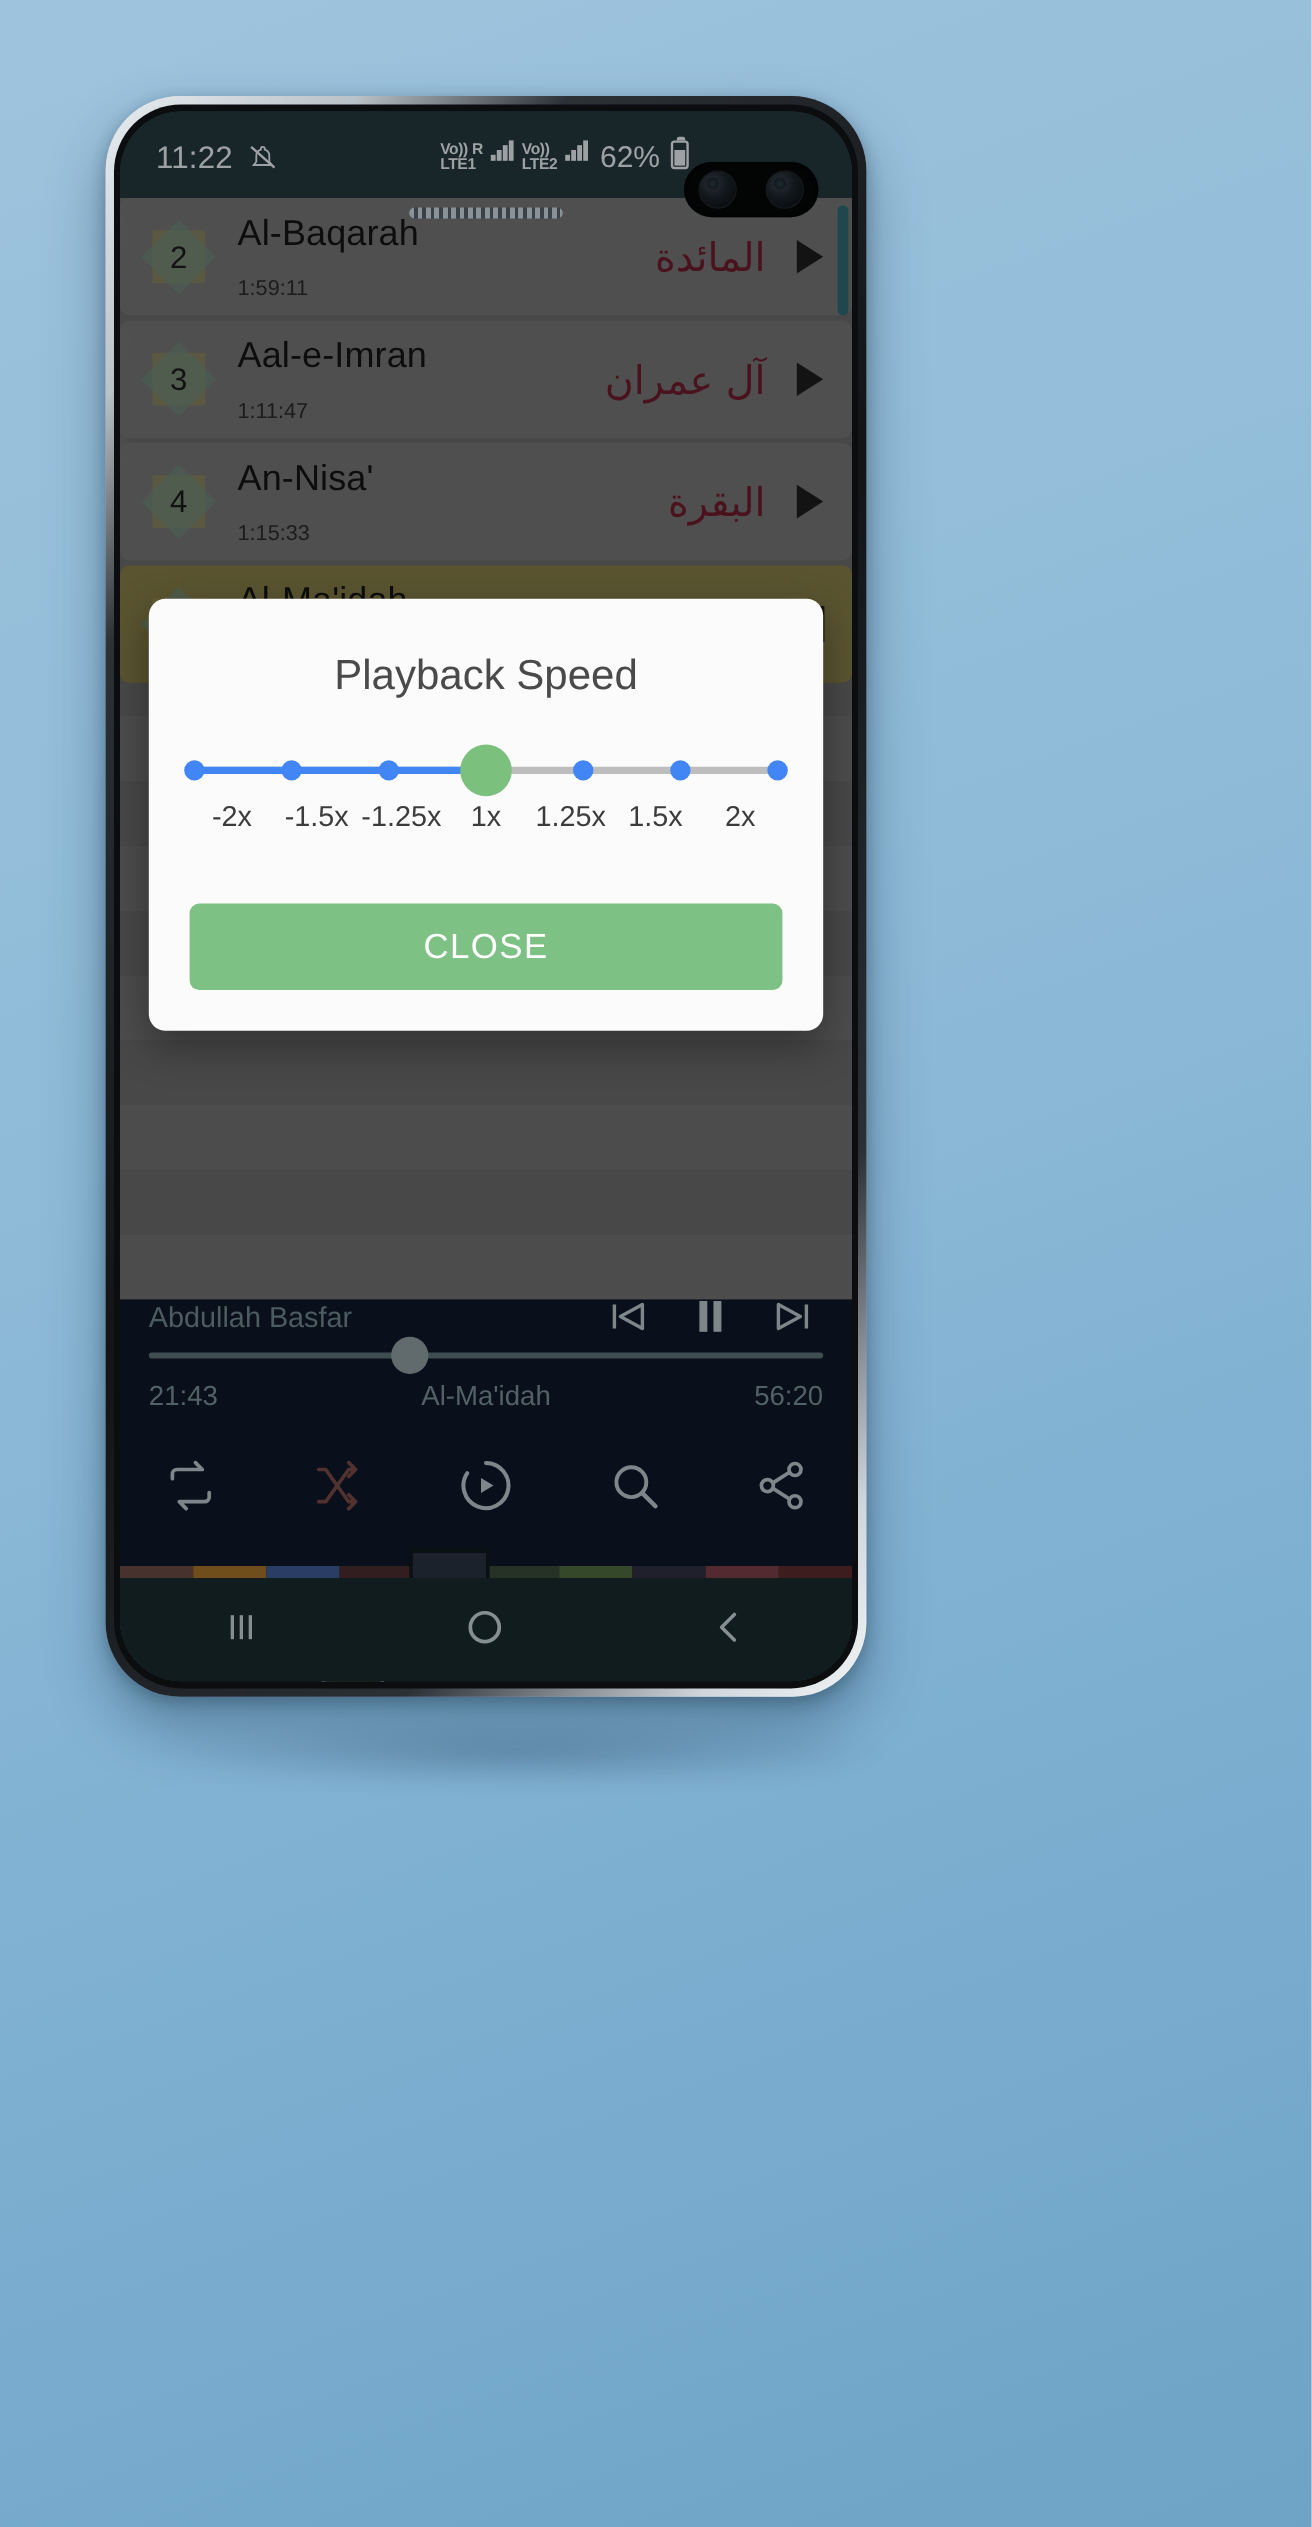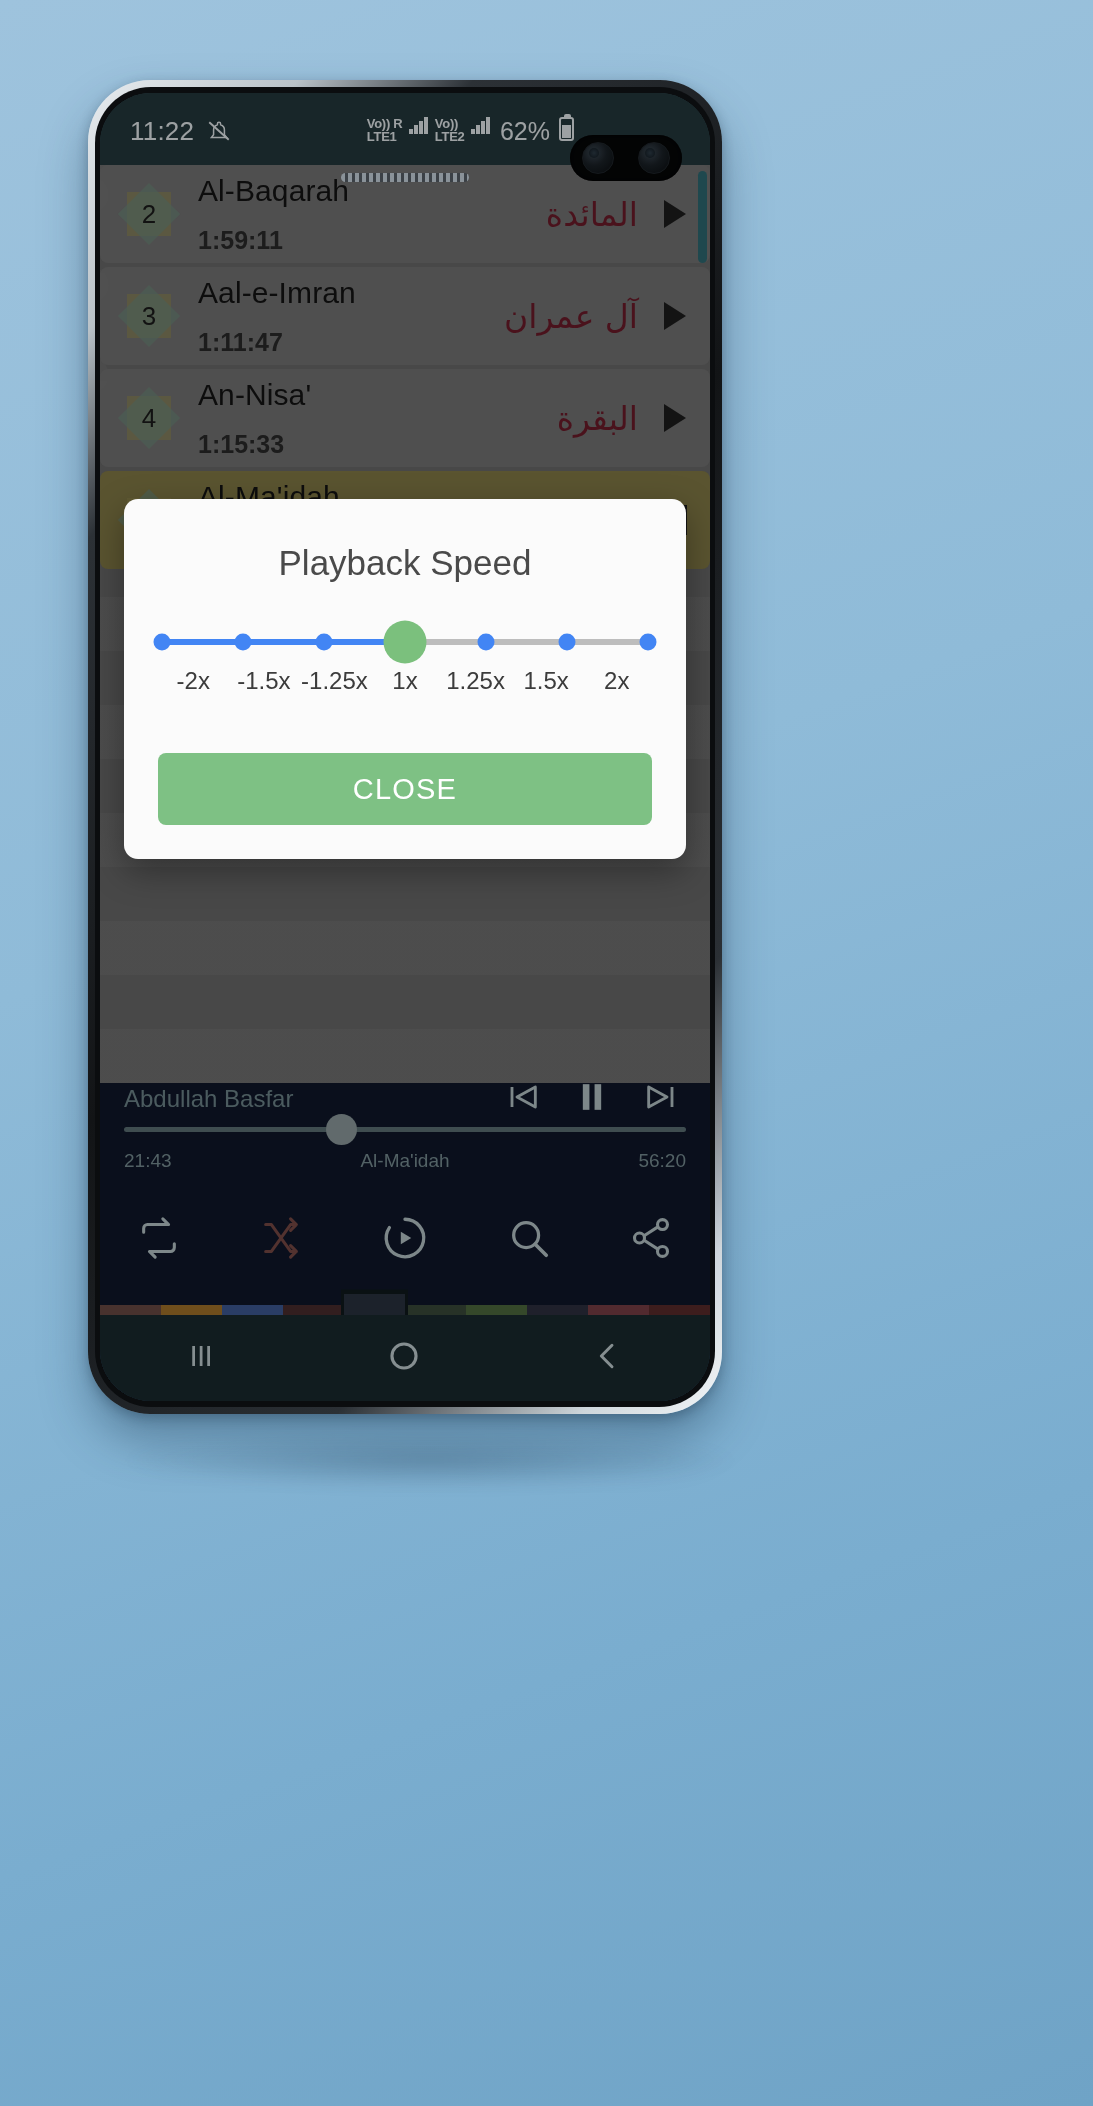--- a/index.html
+++ b/index.html
@@ -146,21 +146,21 @@
   }
   .star8 { position:absolute; inset:0; }
   .star8 span {
     position:absolute; left:9px; top:9px; width:44px; height:44px;
     background: rgba(150,140,80,0.55);
   }
   .star8 span.b { transform: rotate(45deg); background: rgba(110,140,125,0.65); }
   .row-num { position: relative; font-size: 26px; color:#1b1b1b; z-index:2; }
   .row-main { flex: 1; display:flex; flex-direction: column; gap: 18px; }
   .row-title { font-size: 30px; color: #141414; letter-spacing: .1px; }
-  .row-dur { font-size: 25px; color: #2a2a2a; font-weight: bold; }
+  .row-dur { font-size: 18px; color: #2a2a2a; }
   .row-ar {
     font-size: 33px; color: #6d1b2a; direction: rtl;
     font-family: "DejaVu Sans", "Liberation Sans", sans-serif;
     margin-right: 20px; white-space: nowrap;
   }
   .row-ctl { width: 34px; display:flex;align-items:center;justify-content:center; }
   .tri { width:0;height:0;border-left:22px solid #1d1d1d;border-top:14px solid transparent;border-bottom:14px solid transparent; }
   .pausebars { display:flex; gap:7px; }
   .pausebars i { display:block; width:8px; height:30px; background:#1d1d1d; }
   .scrollbar {
@@ -179,21 +179,21 @@
     font-size: 24px; color: #6f878c;
   }
   .player-ctrls-top {
     position: absolute; top: -8px; right: 26px;
     display:flex; align-items:center; gap: 26px;
   }
   .prog-wrap { position: absolute; top: 44px; left: 24px; right: 24px; }
   .prog-track { height: 5px; background:#5d7277; border-radius: 3px; position: relative; }
   .prog-thumb { position:absolute; top:-13px; left: 36%; width: 31px; height: 31px; border-radius:50%; background:#8f9d9f; }
   .prog-labels { display:flex; justify-content: space-between; align-items:center; margin-top: 18px; }
-  .prog-labels span { font-size: 19px; color:#7a9095; }
+  .prog-labels span { font-size: 23px; color:#7a9095; }
   .btm-icons {
     position: absolute; top: 130px; left: 24px; right: 24px;
     display: flex; justify-content: space-between; align-items:center; padding: 0 12px;
   }
   .color-strip {
     position: absolute; top: 222px; left: 0; right: 0; height: 44px;
     display: flex;
   }
   .color-strip div { flex:1; }
   .color-strip .sel { outline: 3px solid #0f1a1d; transform: scaleY(1.5); z-index:2; }

